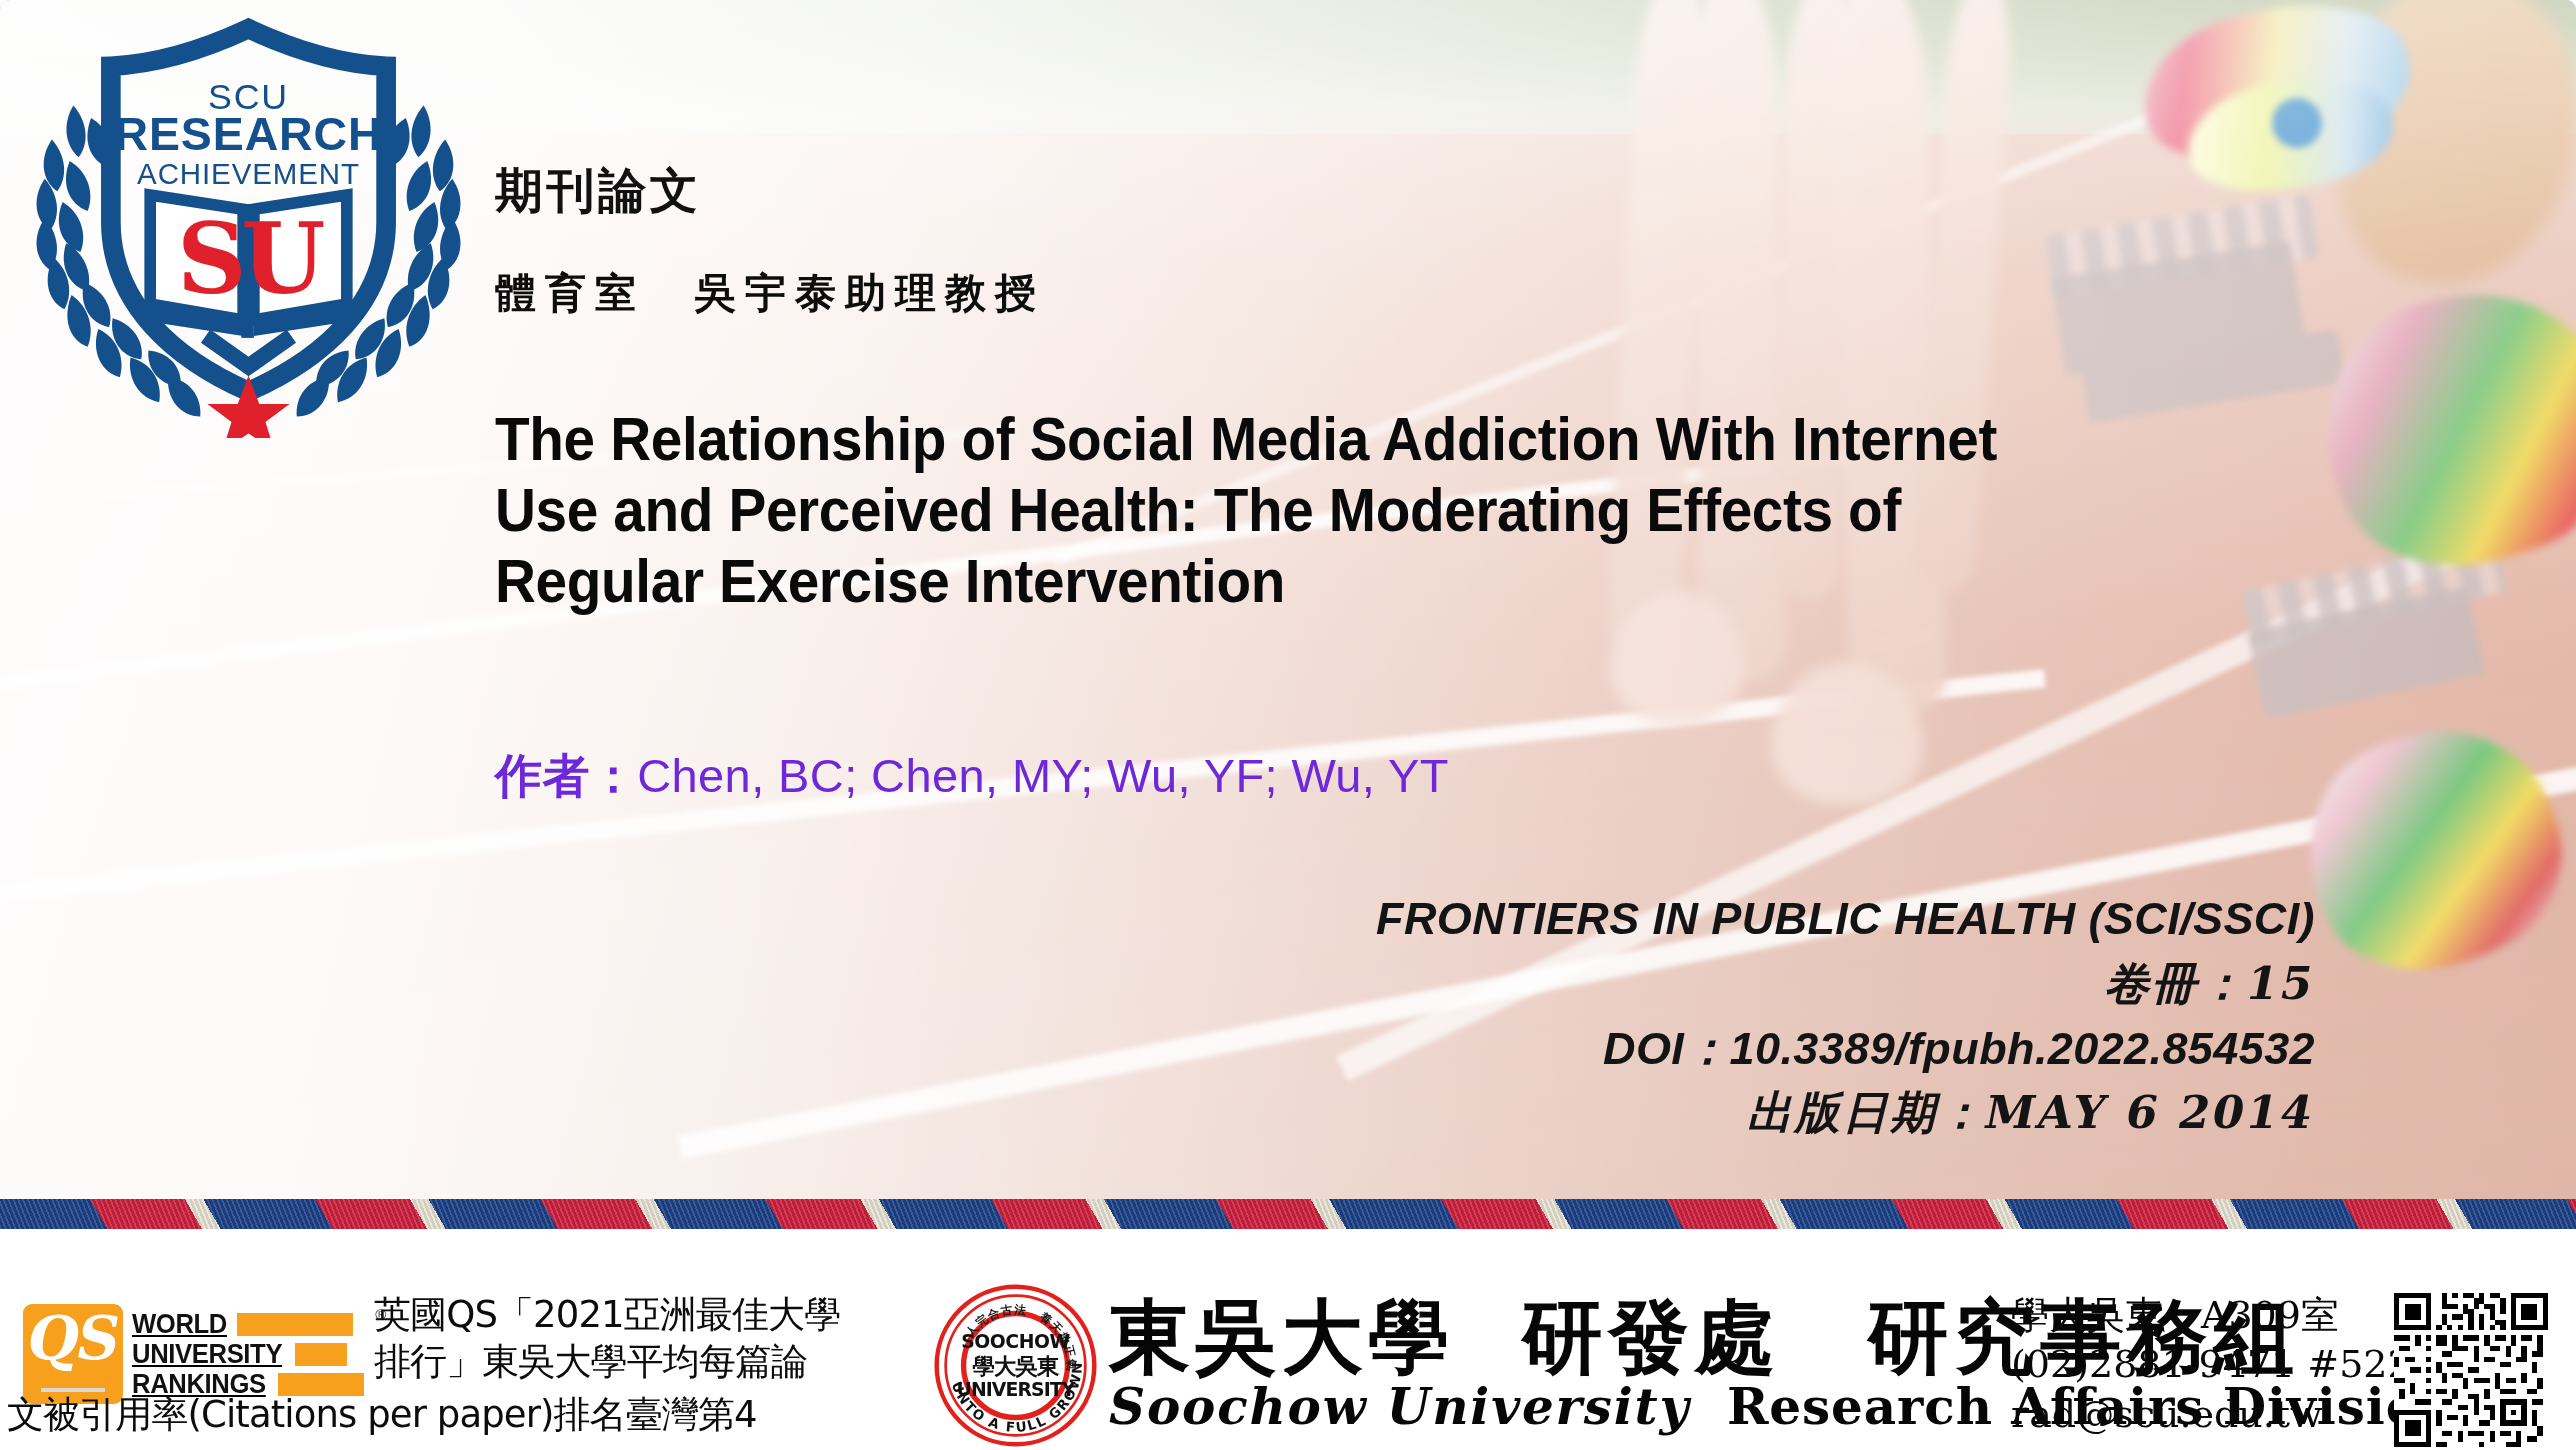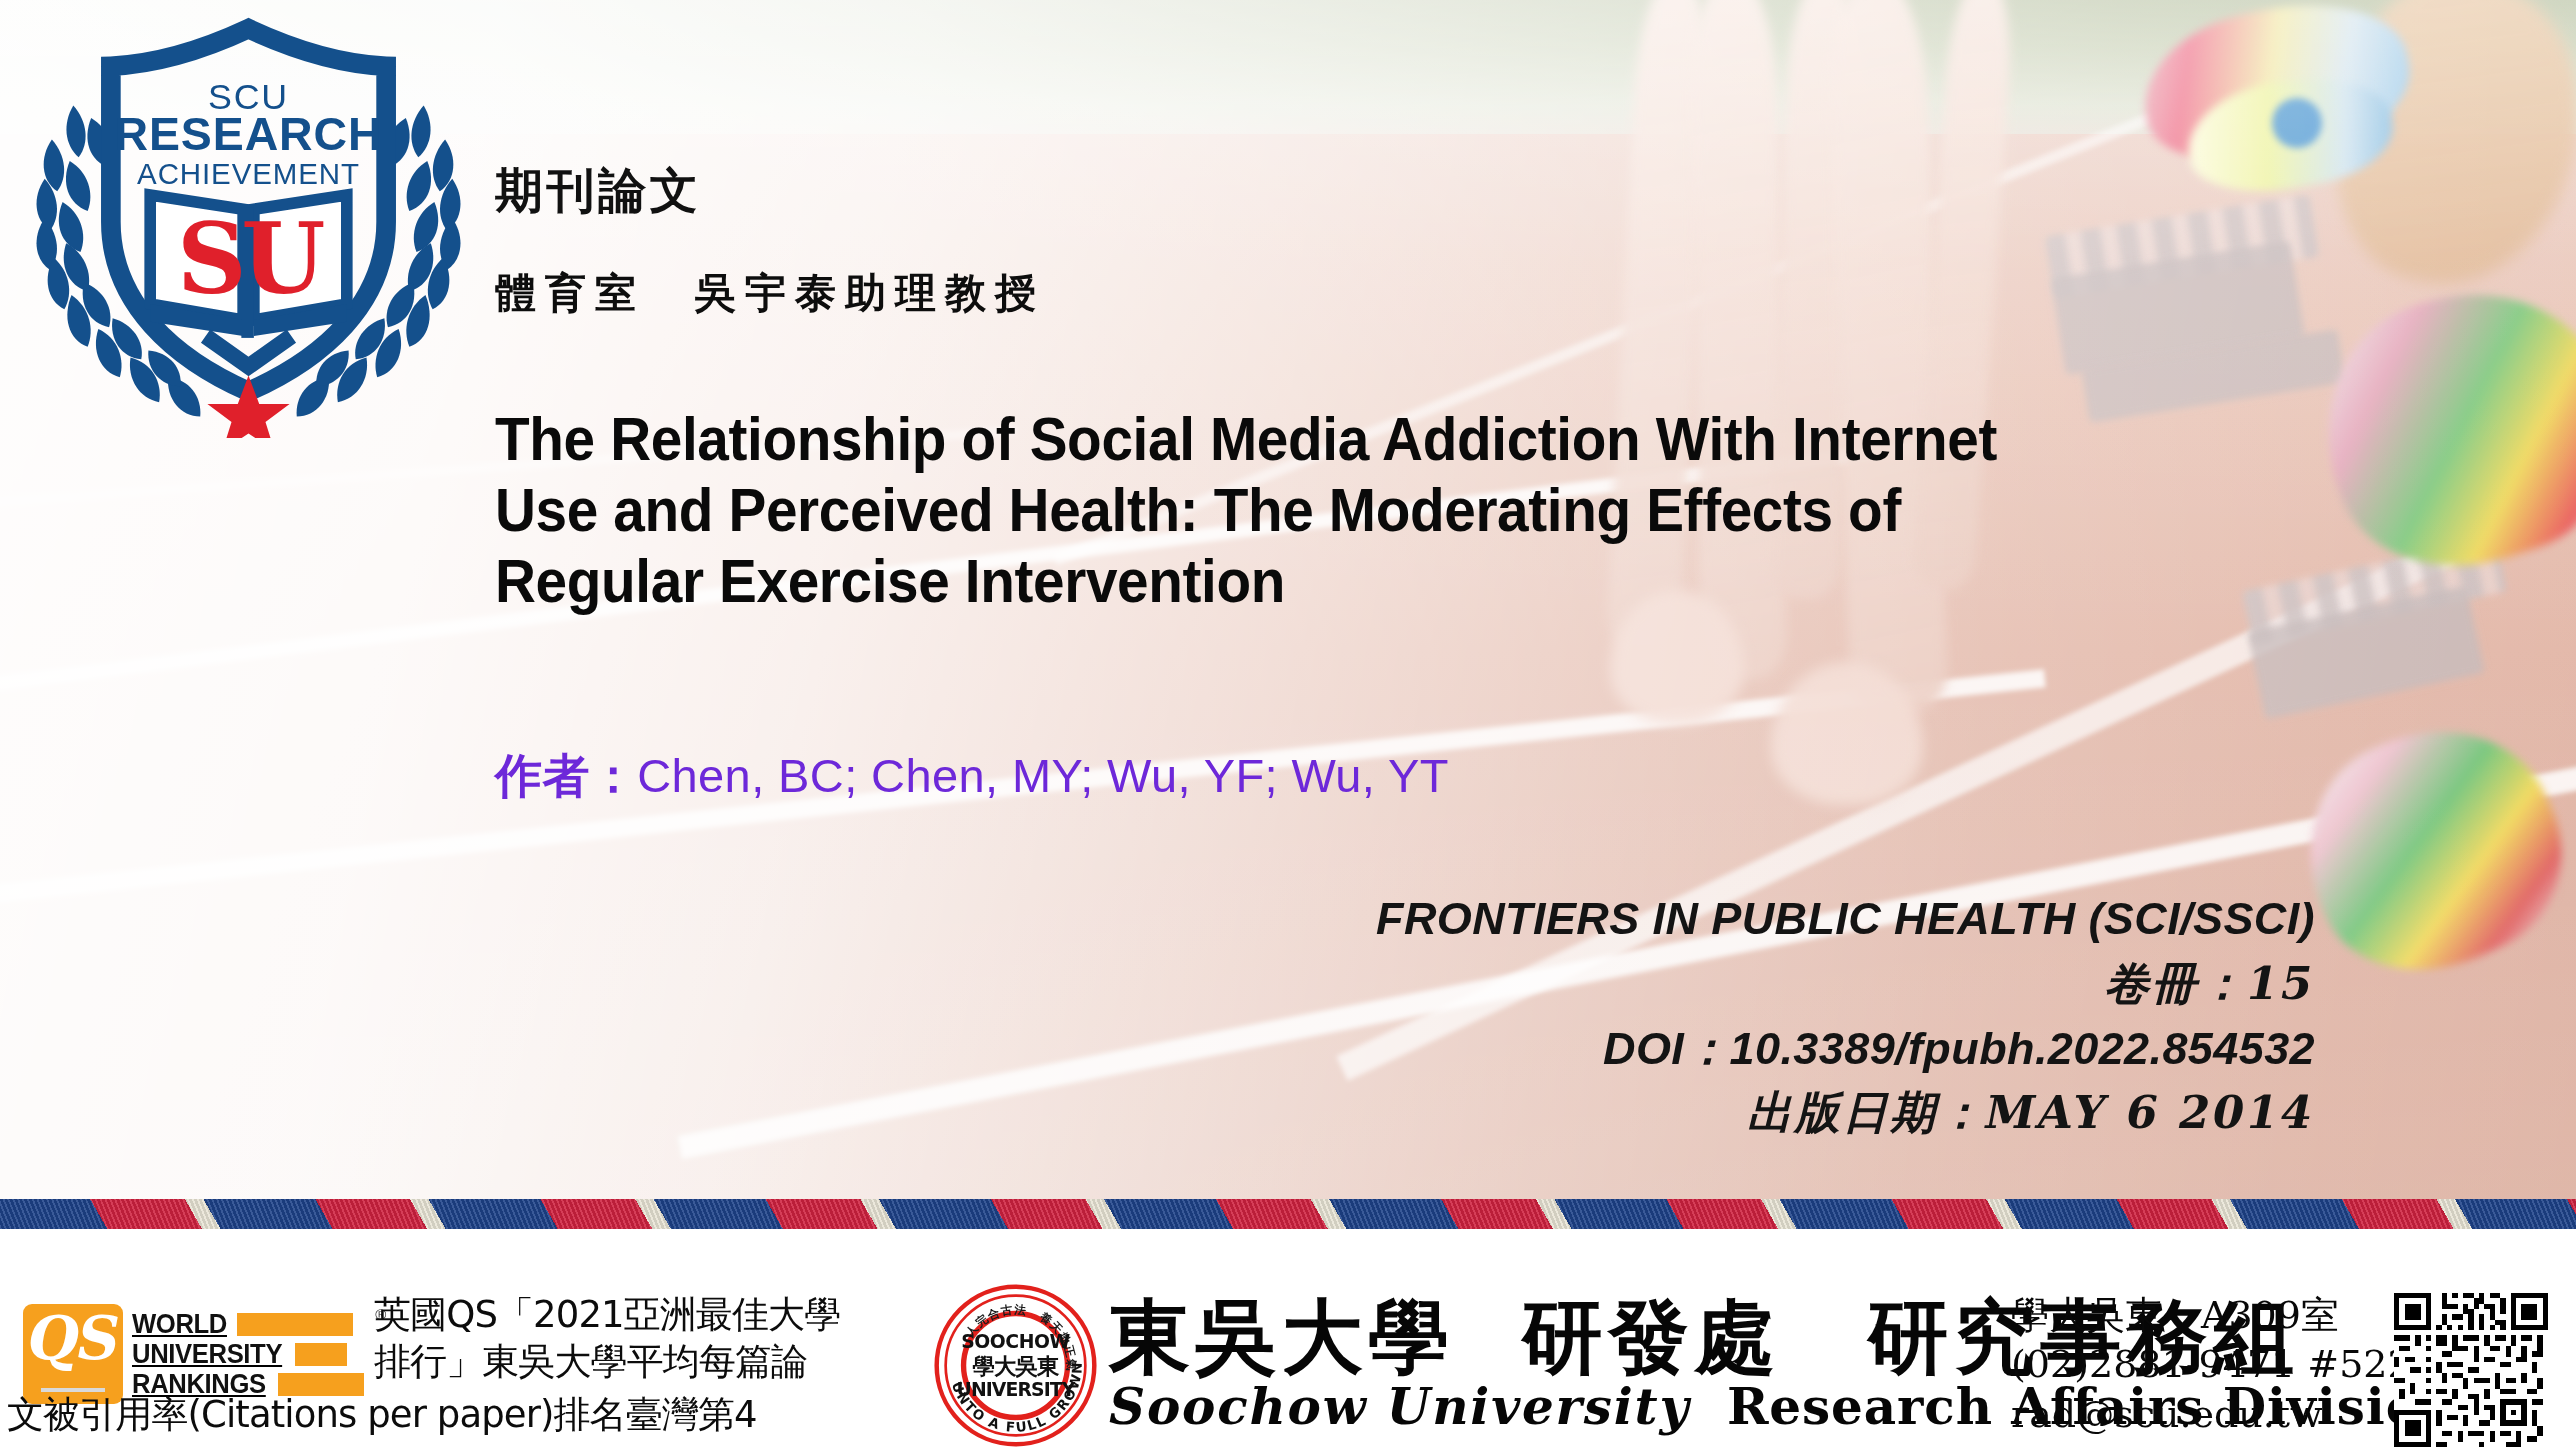--- a/index.html
+++ b/index.html
@@ -11,20 +11,21 @@
   body {
     font-family: "Liberation Sans", "DejaVu Sans", sans-serif;
   }
 
   .poster {
     position: relative;
     width: 2576px;
     height: 1451px;
     overflow: hidden;
     background: #ffffff;
+    border-radius: 10px;
   }
 
   
   .photo-stage {
     position: absolute;
     left: 0; top: 0;
     width: 2576px;
     height: 1199px;
     overflow: hidden;
     background: #e8c9bd;

